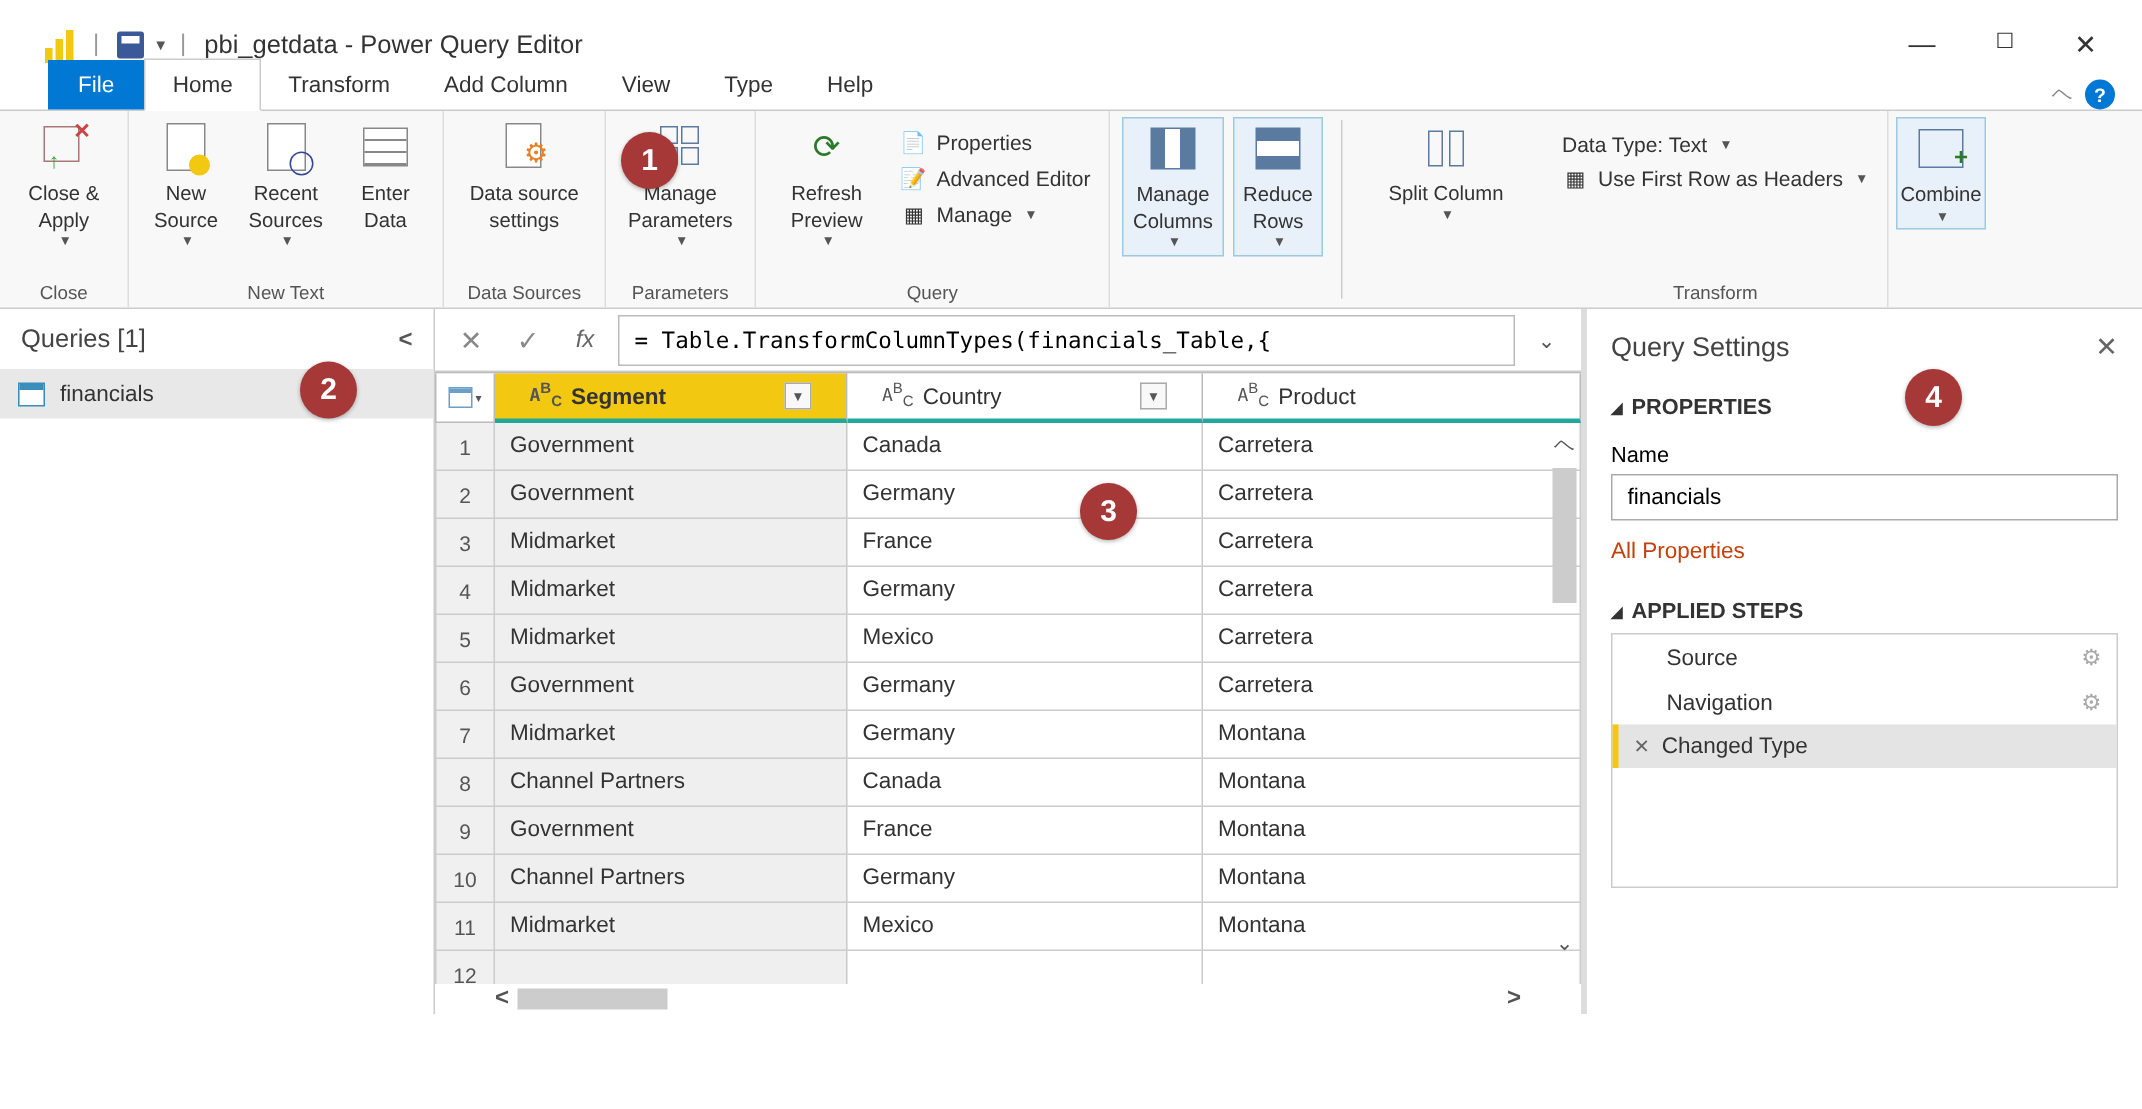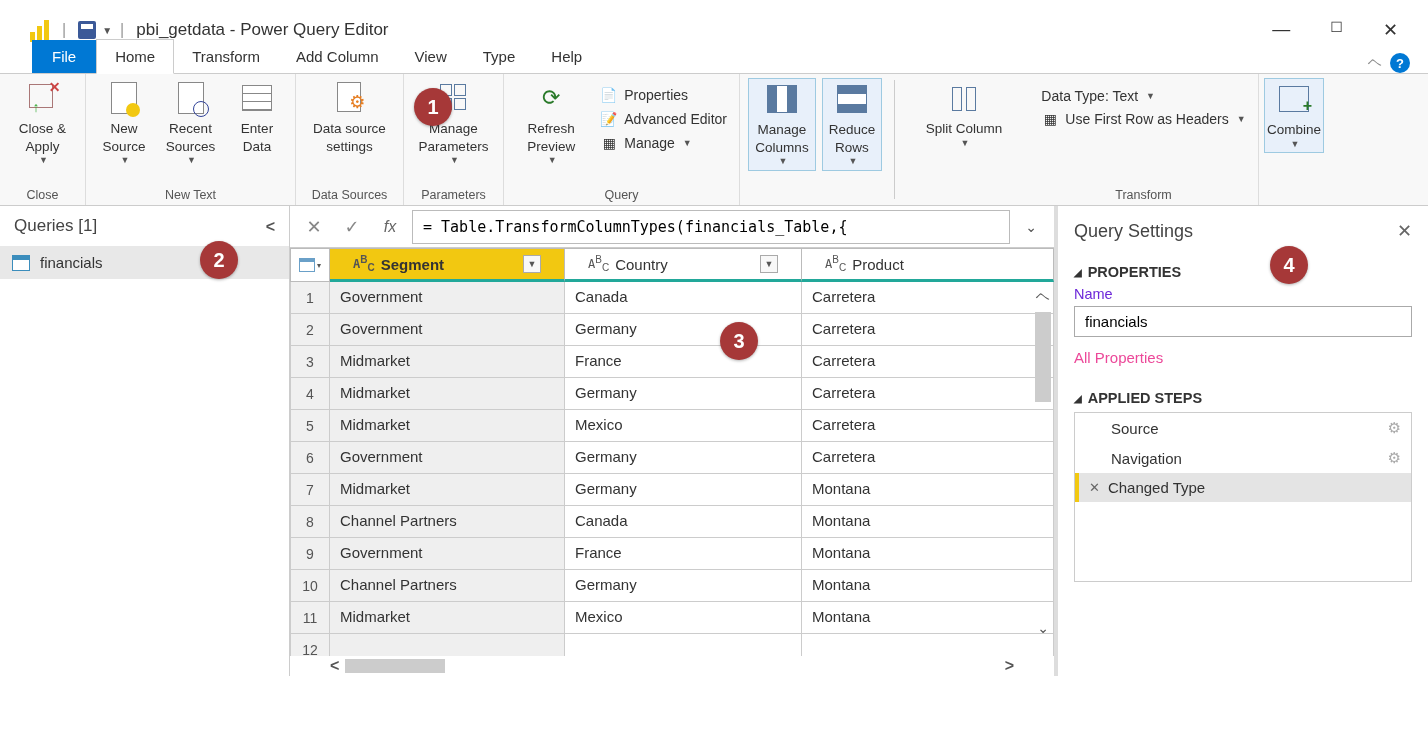--- a/index.html
+++ b/index.html
@@ -88,23 +88,23 @@
 .hscroll .arrow { font-size: 16px; color: #555; cursor:pointer; font-weight:bold; }
 .hscroll .thumb { width: 100px; height: 14px; background: #ccc; margin-left: 6px; }
 .hscroll .right { margin-left: auto; }
 
 
 .settings-pane { width: 370px; padding: 10px 16px; position:relative; }
 .settings-pane .sp-header { display: flex; align-items: center; font-size: 18px; color: #444; height: 30px; }
 .settings-pane .sp-header .close { margin-left: auto; color: #666; cursor:pointer; font-size:18px; }
 .sect-head { font-weight: bold; font-size: 14.5px; margin-top: 18px; display:flex; align-items:center; gap:6px; }
 .sect-head .tri { font-size:10px; color:#333; }
-.settings-pane label { font-size: 14.5px; color: #6d28d9; margin-top: 6px; display: block; }
+.settings-pane label { font-size: 14.5px; color: #000000; margin-top: 16px; display: block; }
 .settings-pane input.name { width: 100%; border: 1px solid #aaa; padding: 6px 10px; font-size: 15px; margin-top: 4px; }
-.settings-pane a.link { color: #ec4899; font-size: 15px; display: inline-block; margin-top: 12px; cursor:pointer; }
+.settings-pane a.link { color: #c2410c; font-size: 15px; display: inline-block; margin-top: 12px; cursor:pointer; }
 .steps { border: 1px solid #ccc; margin-top: 6px; height: 170px; }
 .step { padding: 6px 10px 6px 36px; font-size: 15px; display: flex; align-items: center; position:relative; cursor:pointer; }
 .step .gear { margin-left: auto; color: #aaa; font-size: 15px; }
 .step.active { background: #e4e4e4; border-left: 4px solid #f2c811; padding-left: 10px; }
 .step.active .xmark { color:#666; margin-right:8px; font-size:13px; }
 
 
 .badge { position: absolute; width: 38px; height: 38px; border-radius: 50%; background: #a63838; color: #fff; display: flex; align-items: center; justify-content: center; font-size: 20px; font-weight: bold; z-index: 100; box-shadow:0 1px 3px rgba(0,0,0,.3); }
 
 

